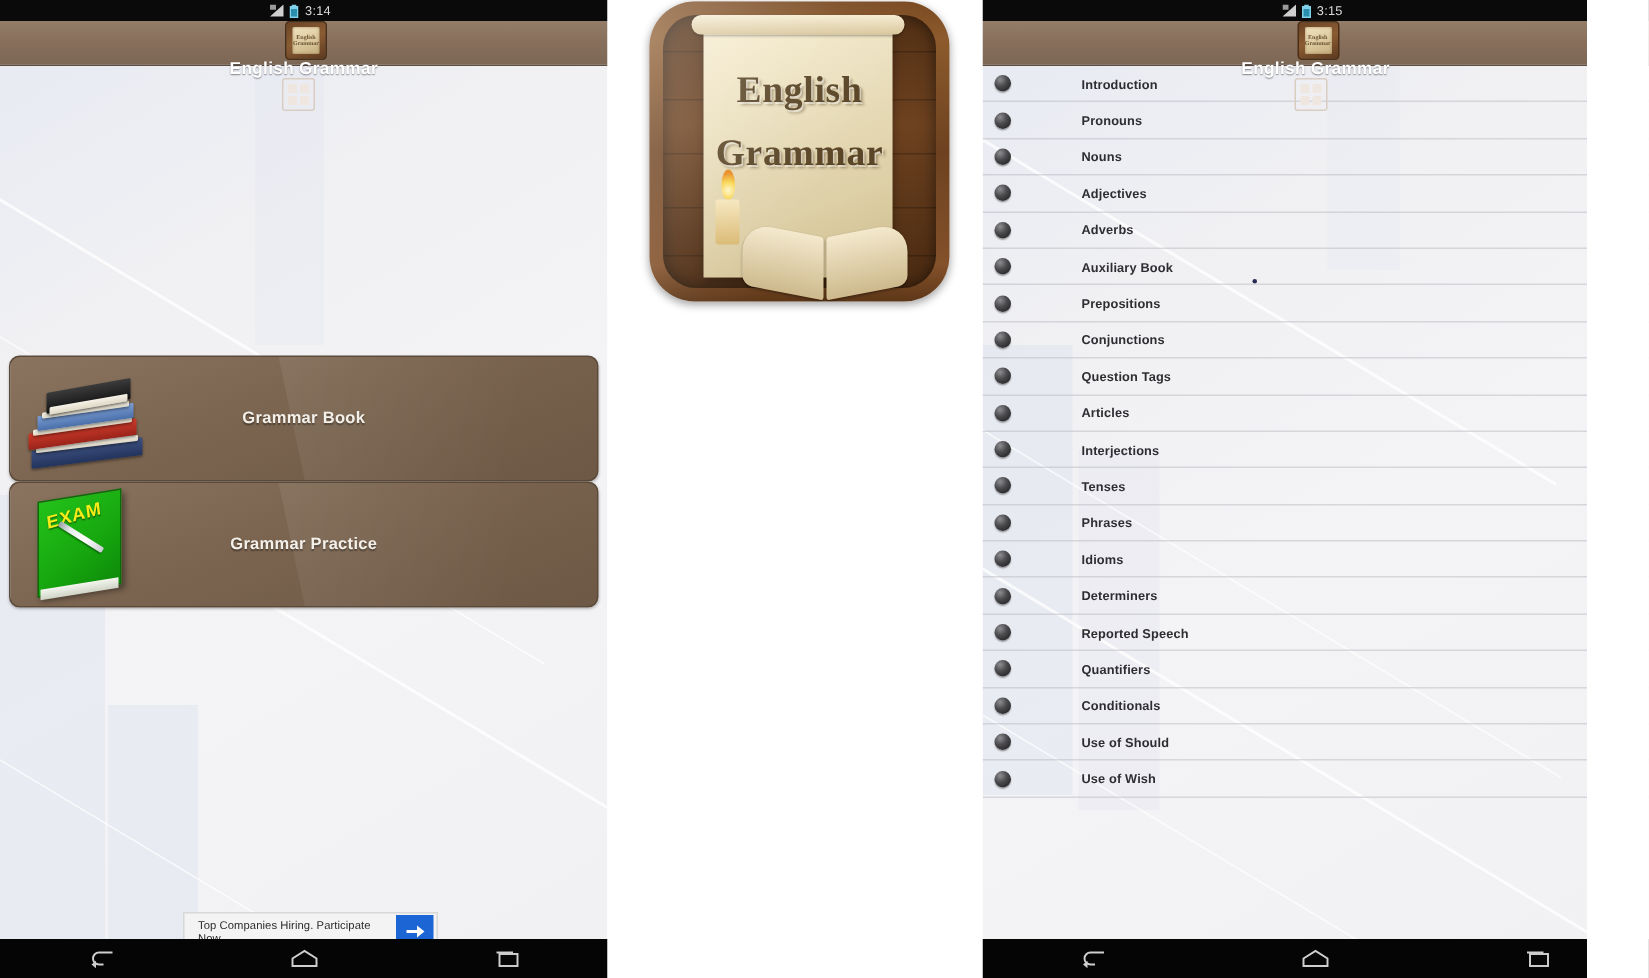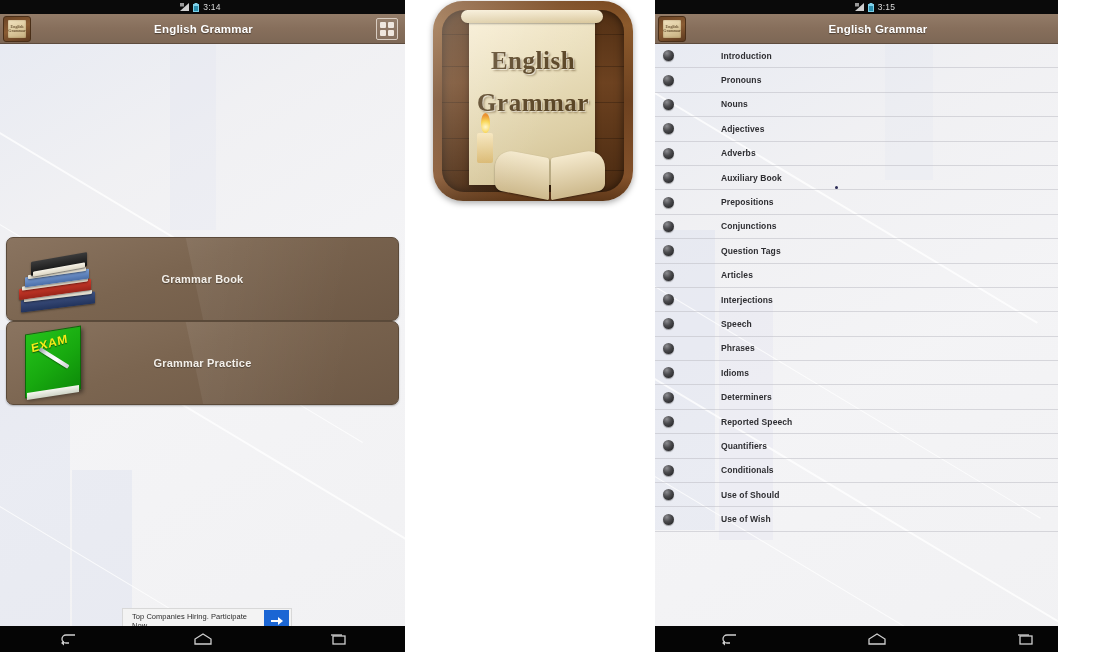--- a/index.html
+++ b/index.html
@@ -44,21 +44,21 @@
   }
   .sb-ico { display:block; }
   .sb-time { font-size:8.5px; color:#dcdcdc; letter-spacing:.2px; padding-left:1px; }
 
   
   .actionbar {
     position:absolute; left:0; width:100%; height:30px;
     top:14px; z-index:5;
     background:linear-gradient(180deg,#937c68 0%,#876f5c 48%,#7d6755 100%);
     border-bottom:1px solid #5e4c3e;
-    display:flex; align-items:center;
+    display:flex; align-items:center;flex-direction:column;
   }
   .ab-icon {
     width:28px; height:26px; margin-left:3px; flex:0 0 auto;
     border-radius:3px; position:relative; overflow:hidden;
     background:linear-gradient(160deg,#6b4425,#8a5c33 48%,#5d3a1f);
     border:1px solid #4a2f18;
     display:flex; align-items:center; justify-content:center;
   }
   .ab-icon .parch {
     width:18px; height:18px; border-radius:1px;
@@ -501,21 +501,21 @@
           <div class="list-item">
             <span class="bullet"></span>
             <span class="item-label">Articles</span>
           </div>
           <div class="list-item">
             <span class="bullet"></span>
             <span class="item-label">Interjections</span>
           </div>
           <div class="list-item">
             <span class="bullet"></span>
-            <span class="item-label">Speech</span>
+            <span class="item-label">Tenses</span>
           </div>
           <div class="list-item">
             <span class="bullet"></span>
             <span class="item-label">Phrases</span>
           </div>
           <div class="list-item">
             <span class="bullet"></span>
             <span class="item-label">Idioms</span>
           </div>
           <div class="list-item">

